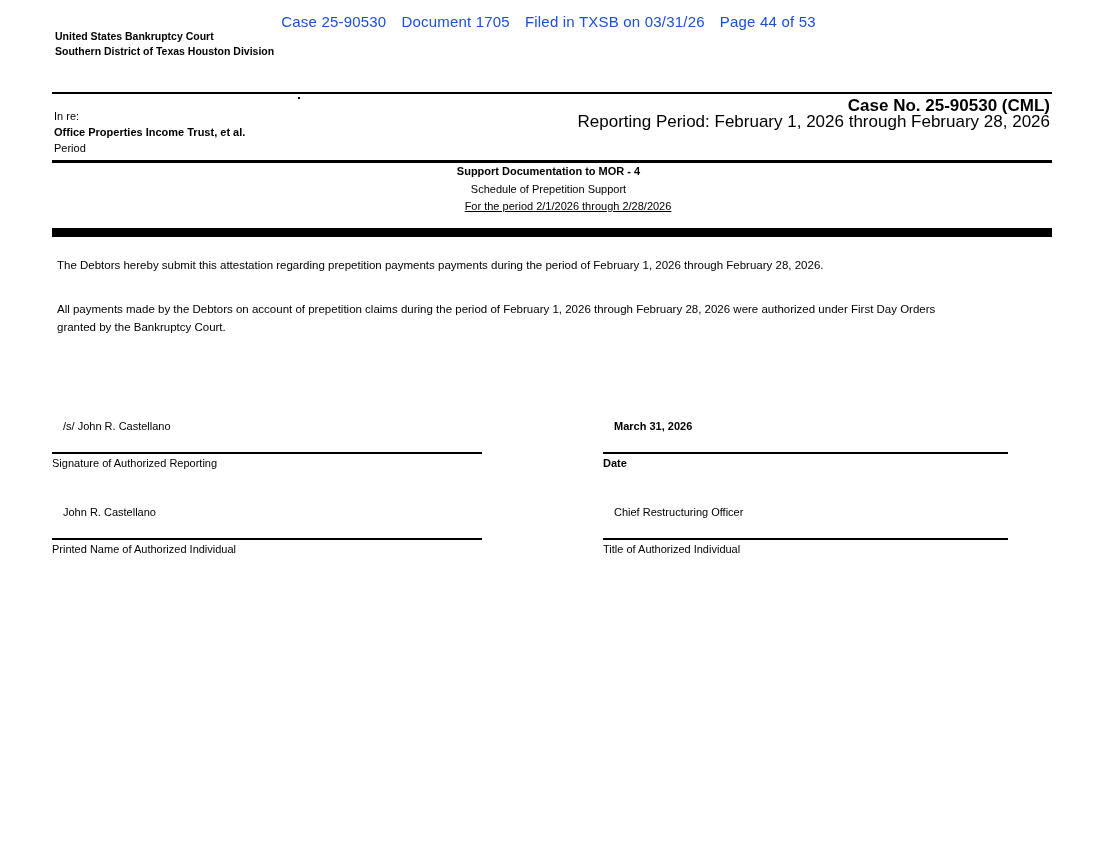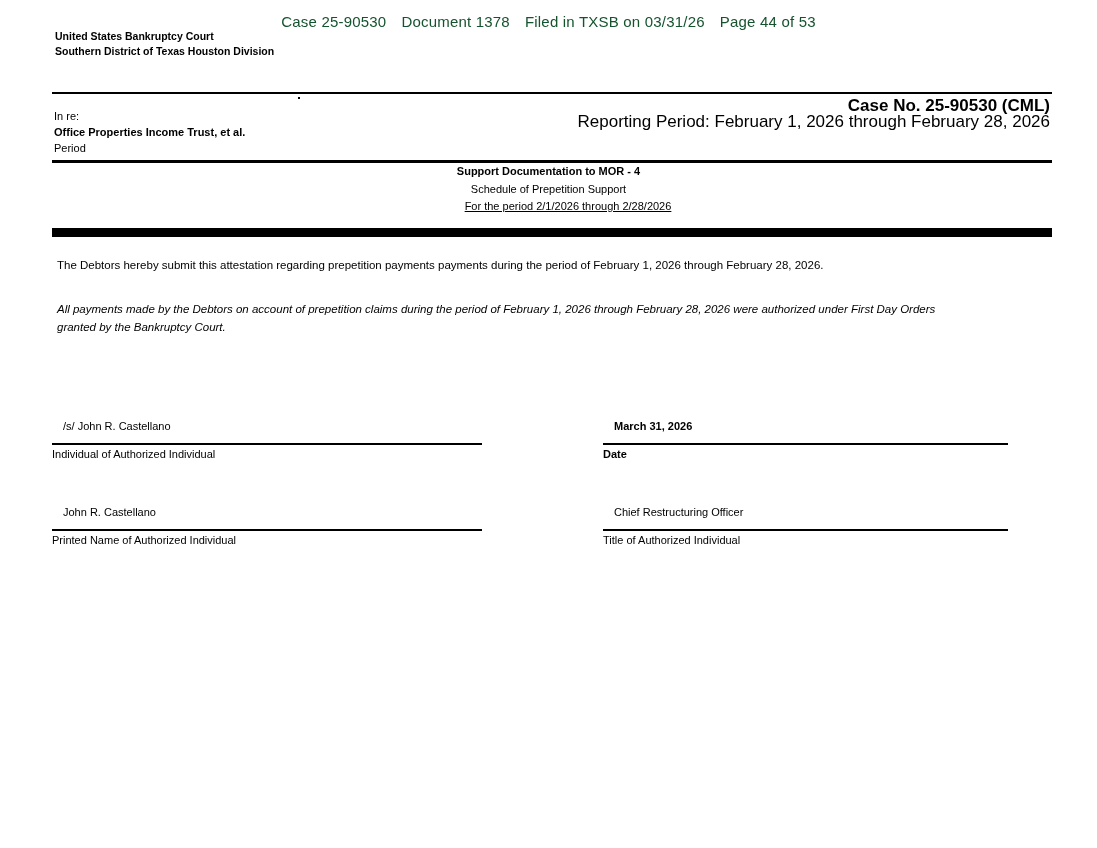--- a/index.html
+++ b/index.html
@@ -86,46 +86,46 @@
 
   
   .para {
     position: absolute;
     left: 57px;
     font-size: 11.5px;
     line-height: 18px;
   }
   .para-1 { top: 256px; width: 1000px; white-space: nowrap; }
   .para-2 { top: 300px; width: 1000px; }
-  .para-2 .line { display: block; font-style: italic; }
+  .para-2 .line { display: block; }
 
   
   .sig-block { position: absolute; font-size: 11px; }
   .sig-value {
     padding-left: 11px;
-    padding-bottom: 10px;
+    padding-bottom: 19px;
     min-height: 13px;
     border-bottom: 2.5px solid #000;
     white-space: nowrap;
   }
   .sig-label { padding-top: 3px; }
 
   .sig-signature { top: 420px; left: 52px;  width: 430px; }
   .sig-date      { top: 420px; left: 603px; width: 405px; font-weight: bold; }
   .sig-name      { top: 506px; left: 52px;  width: 430px; }
   .sig-title     { top: 506px; left: 603px; width: 405px; }
 </style>
 </head>
 <body>
 
 <div class="page">
 
-  <div class="stamp" style="color: #14532d;">
+  <div class="stamp" style="color: #1d4ed8;">
     <span>Case 25-90530</span>
-    <span>Document 1378</span>
+    <span>Document 1705</span>
     <span>Filed in TXSB on 03/31/26</span>
     <span>Page 44 of 53</span>
   </div>
 
   <div class="court">
     <div>United States Bankruptcy Court</div>
     <div>Southern District of Texas Houston Division</div>
   </div>
 
   <div class="stray-mark"></div>
@@ -152,21 +152,21 @@
 
   <div class="para para-1">The Debtors hereby submit this attestation regarding prepetition payments payments during the period of February 1, 2026 through February 28, 2026.</div>
 
   <div class="para para-2">
     <span class="line">All payments made by the Debtors on account of prepetition claims during the period of February 1, 2026 through February 28, 2026 were authorized under First Day Orders</span>
     <span class="line">granted by the Bankruptcy Court.</span>
   </div>
 
   <div class="sig-block sig-signature">
     <div class="sig-value">/s/ John R. Castellano</div>
-    <div class="sig-label">Individual of Authorized Individual</div>
+    <div class="sig-label">Signature of Authorized Reporting</div>
   </div>
 
   <div class="sig-block sig-date">
     <div class="sig-value">March 31, 2026</div>
     <div class="sig-label">Date</div>
   </div>
 
   <div class="sig-block sig-title">
     <div class="sig-value">Chief Restructuring Officer</div>
     <div class="sig-label">Title of Authorized Individual</div>

